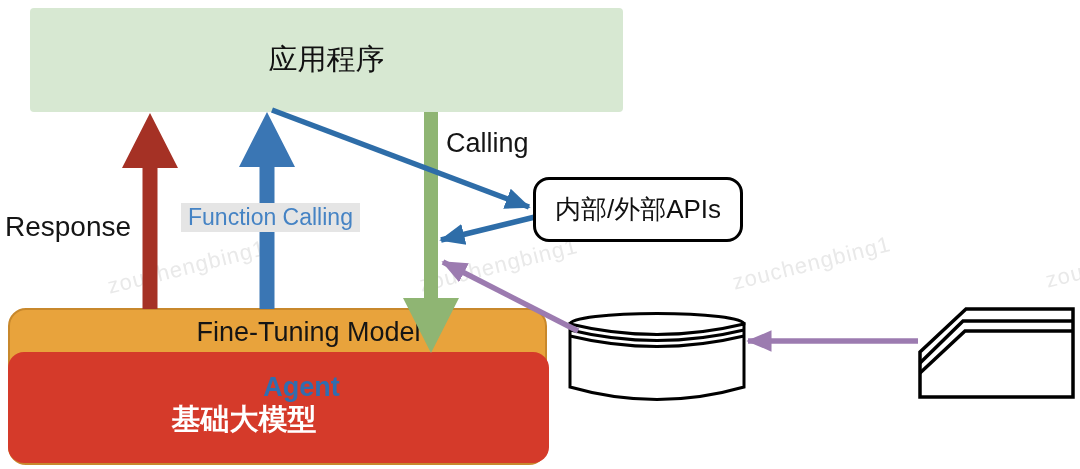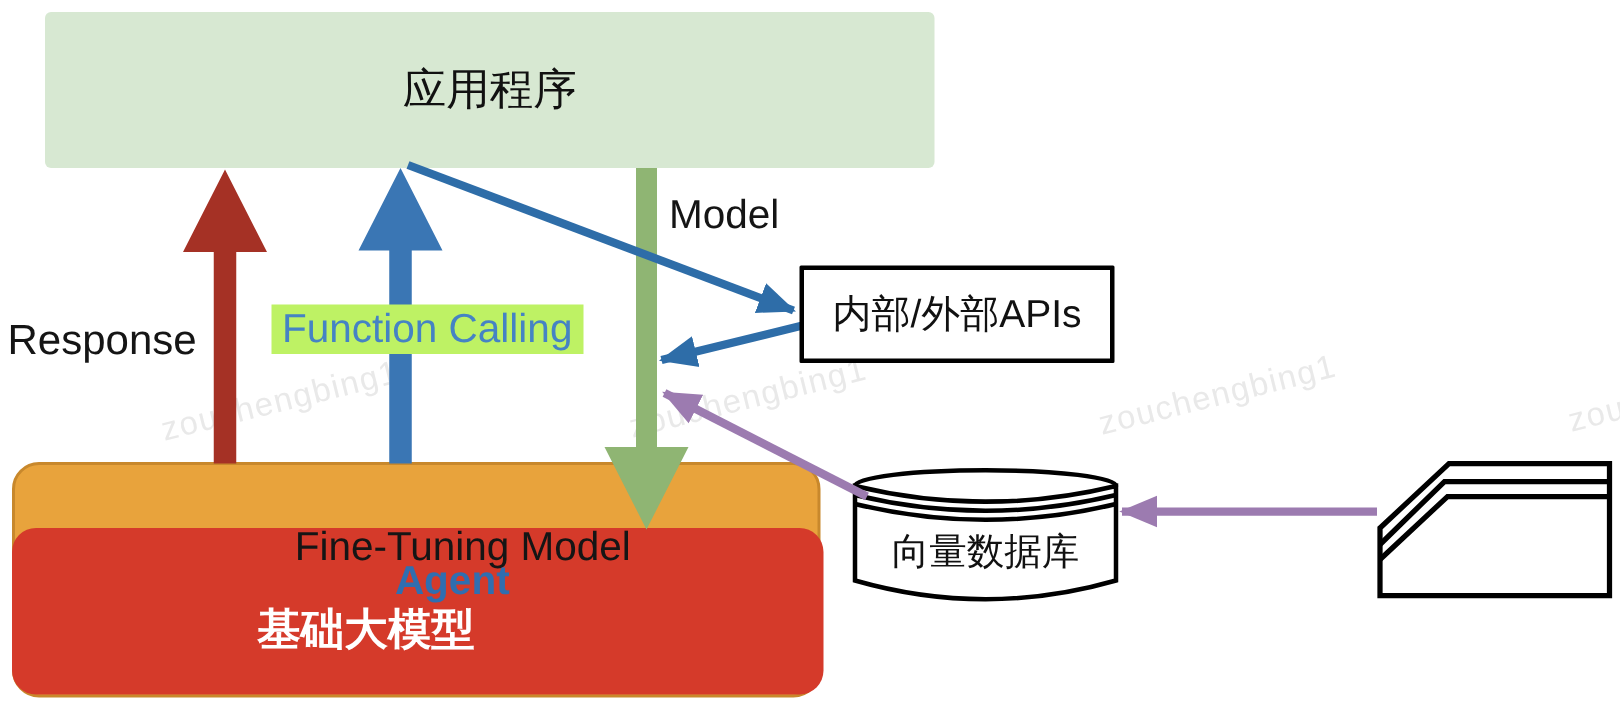--- a/index.html
+++ b/index.html
@@ -16,31 +16,31 @@
     left:8px;top:8px;width:593px;height:104px;background:#d7e8d2;border-radius:4px;
     display:flex;align-items:center;justify-content:center;font-size:29px;color:#111;margin-left:22px;
   }
   .orange-box{
     left:8px;top:308px;width:539px;height:157px;background:#e8a33c;
     border:2px solid #c8882c;border-radius:18px;box-sizing:border-box;
   }
   .red-box{
     left:8px;top:352px;width:541px;height:111px;background:#d53a2a;border-radius:16px;
   }
-  .ft-label{left:8px;top:317px;width:601px;text-align:center;font-size:27px;color:#151515;margin-top:32px;}
+  .ft-label{left:8px;top:317px;width:601px;text-align:center;font-size:27px;color:#151515;}
   .agent-label{left:8px;top:372px;width:587px;text-align:center;font-size:27px;font-weight:bold;color:#306eb0;}
   .base-label{left:8px;top:400px;width:472px;text-align:center;font-size:29px;font-weight:bold;color:#ffffff;}
   .apis-box{
     left:533px;top:177px;width:210px;height:65px;background:#ffffff;
-    border:3px solid #000;border-radius:1px;box-sizing:border-box;
+    border:3px solid #000;border-radius:16px;box-sizing:border-box;
     display:flex;align-items:center;justify-content:center;font-size:26px;color:#111;
   }
   .lbl-response{left:5px;top:211px;font-size:28px;color:#151515;}
   .lbl-fncall{
-    left:181px;top:203px;font-size:27px;color:#4583c4;background:#bef264;padding:1px 7px;white-space:nowrap;
+    left:181px;top:203px;font-size:23px;color:#4583c4;background:#e5e5e5;padding:1px 7px;white-space:nowrap;
   }
   .lbl-prompt{left:446px;top:128px;font-size:27px;color:#151515;}
   .lbl-vectordb{left:570px;top:351px;width:174px;text-align:center;font-size:25px;color:#111;}
   .lbl-embeddings{left:770px;top:354px;font-size:25px;color:#151515;}
   svg{display:block;}
 </style>
 </head>
 <body>
 
 <div id="canvas">
@@ -92,16 +92,15 @@
     <line x1="578" y1="331" x2="443" y2="262" stroke="#9c7bb0" stroke-width="5.5" marker-end="url(#mpurple)"></line>
     <line x1="918" y1="341" x2="748" y2="341" stroke="#9c7bb0" stroke-width="5.5" marker-end="url(#mpurple)"></line>
   </svg>
 
   <div class="abs apis-box">
     <span>内部/外部APIs</span>
   </div>
 
   <div class="abs lbl-response">Response</div>
   <div class="abs lbl-fncall">Function Calling</div>
-  <div class="abs lbl-prompt">Model</div>
-  <div class="abs lbl-vectordb">向量数据库</div>
+  <div class="abs lbl-prompt">Calling</div>
 
 </div>
 
 </body></html>

